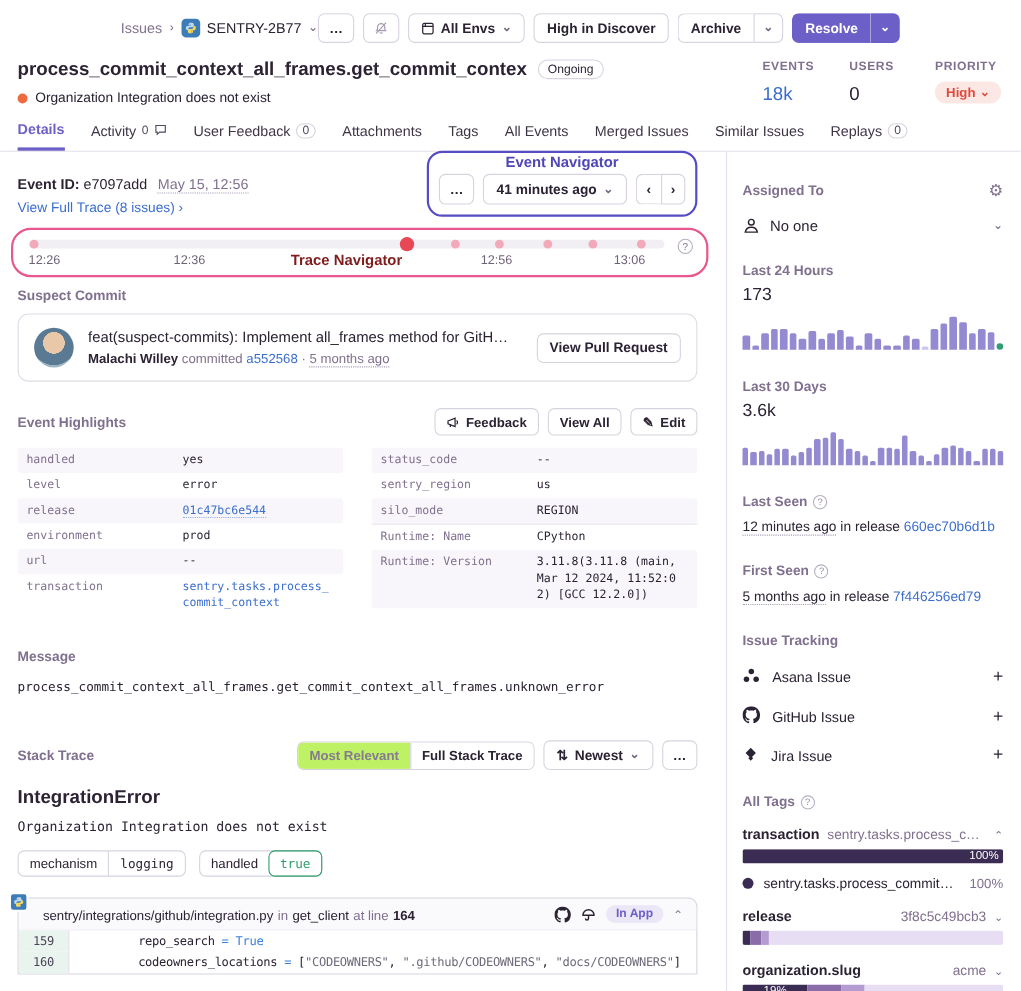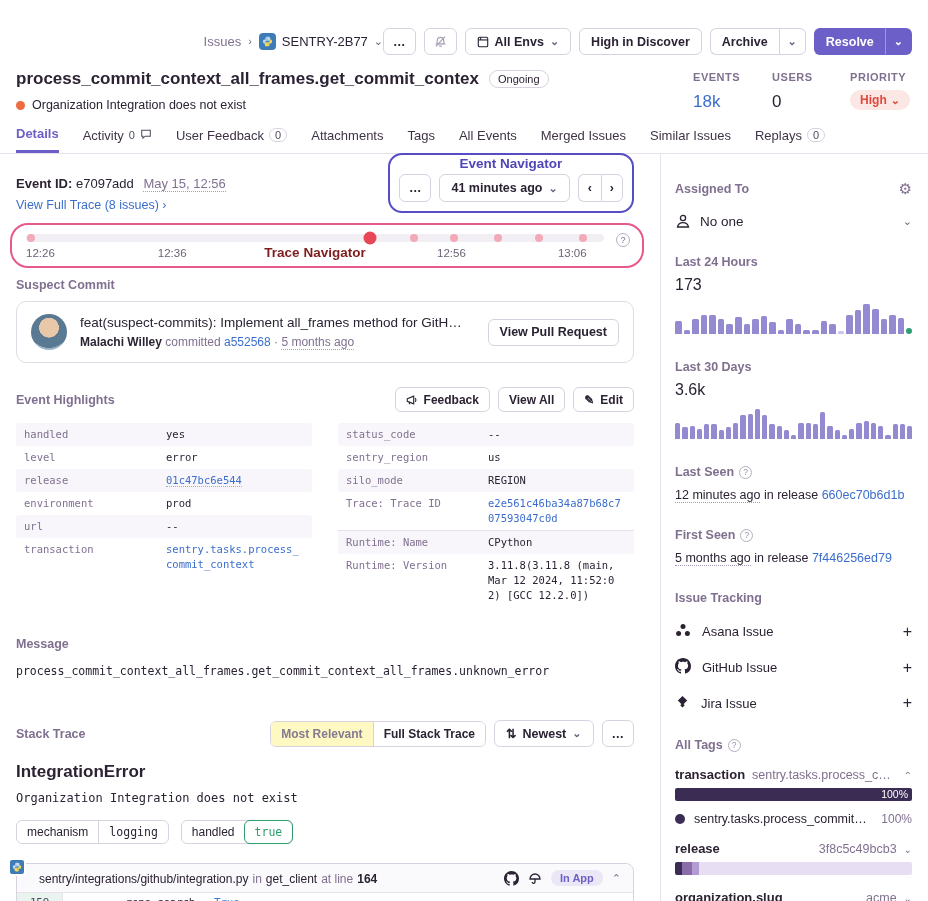--- a/index.html
+++ b/index.html
@@ -1,21 +1,21 @@
 <!DOCTYPE html>
 <html><head>
 <meta charset="utf-8">
 <style>
   * { margin:0; padding:0; box-sizing:border-box; }
   html,body { background:#ffffff; }
   .page { width:928px; height:901px; overflow:hidden; background:#fff;
           font-family:"Liberation Sans", sans-serif; color:#2b2233; position:relative; }
 
   
-  .topbar { display:flex; justify-content:flex-end; align-items:center; padding:28px 16px 6px 16px; }
+  .topbar { display:flex; justify-content:center; align-items:center; padding:12px 16px 6px 16px; }
   .crumbs { display:flex; align-items:center; gap:7px; font-size:13px; color:#80708f; }
   .crumb-proj { display:flex; align-items:center; gap:6px; color:#2b2233; }
   .proj-ico { width:17px; height:17px; border-radius:4px; background:#3e7cb8; display:inline-flex; align-items:center; justify-content:center; }
   .chev { font-size:11px; color:#71627f; line-height:1; }
   .actions { display:flex; gap:8px; align-items:center; }
   .btn { display:inline-flex; align-items:center; gap:6px; height:27px; padding:0 11px; border:1px solid #d8d2de;
          border-radius:6px; background:#fff; font-size:12.5px; font-weight:bold; color:#2b2233; cursor:pointer; }
   .btn.icon-only { padding:0 9px; }
   .split { display:inline-flex; }
   .split .btn:first-child { border-radius:6px 0 0 6px; border-right:none; }
@@ -101,21 +101,21 @@
   .hl-val { flex:1; min-width:0; word-break:break-all; color:#2b2233; }
   .hl-val.link { color:#3b6ecc; }
   .hl-val.link-dotted { color:#3b6ecc; }
   .hl-val.link-dotted span { border-bottom:1px dotted #8fb0e0; }
 
   
   .msg-text { margin-top:13px; font-family:"DejaVu Sans Mono", monospace; font-size:11.5px; }
   .st-head { display:flex; justify-content:space-between; align-items:center; margin-top:42px; }
   .st-controls { display:flex; gap:8px; align-items:center; }
   .seg { display:inline-flex; border:1px solid #d8d2de; border-radius:6px; overflow:hidden; font-size:12px; font-weight:bold; }
-  .seg-off { background:#fef9c3; color:#857a90; padding:5px 10px; }
+  .seg-off { background:#bef264; color:#857a90; padding:5px 10px; }
   .seg-on { background:#fff; color:#2b2233; padding:5px 10px; border-left:1px solid #d8d2de; }
   .err-type { font-size:17px; font-weight:bold; margin-top:15px; }
   .err-val { margin-top:9px; font-family:"DejaVu Sans Mono", monospace; font-size:12px; }
   .chips { display:flex; gap:12px; margin-top:15px; }
   .chip { display:inline-flex; border:1px solid #d8d2de; border-radius:6px; font-size:12px; align-items:stretch; }
   .chip-l { padding:4px 10px; }
   .chip-r { padding:4px 10px; border-left:1px solid #d8d2de; font-family:"DejaVu Sans Mono", monospace; font-size:11.5px; }
   .chip-r.green { color:#2f9e6e; border:1px solid #2f9e6e; border-radius:6px; margin:-1px; }
 
   
@@ -408,24 +408,20 @@
               <span class="hl-val">--</span>
             </div>
             <div class="hl-row">
               <span class="hl-key">sentry_region</span>
               <span class="hl-val">us</span>
             </div>
             <div class="hl-row">
               <span class="hl-key">silo_mode</span>
               <span class="hl-val">REGION</span>
             </div>
-            <div class="hl-row">
-              <span class="hl-key">Trace: Trace ID</span>
-              <span class="hl-val link">e2e561c46ba34a87b68c707593047c0d</span>
-            </div>
             <div class="hl-row divided">
               <span class="hl-key">Runtime: Name</span>
               <span class="hl-val">CPython</span>
             </div>
             <div class="hl-row">
               <span class="hl-key">Runtime: Version</span>
               <span class="hl-val">3.11.8(3.11.8 (main, Mar 12 2024, 11:52:02) [GCC 12.2.0])</span>
             </div>
           </div>
       </div>

